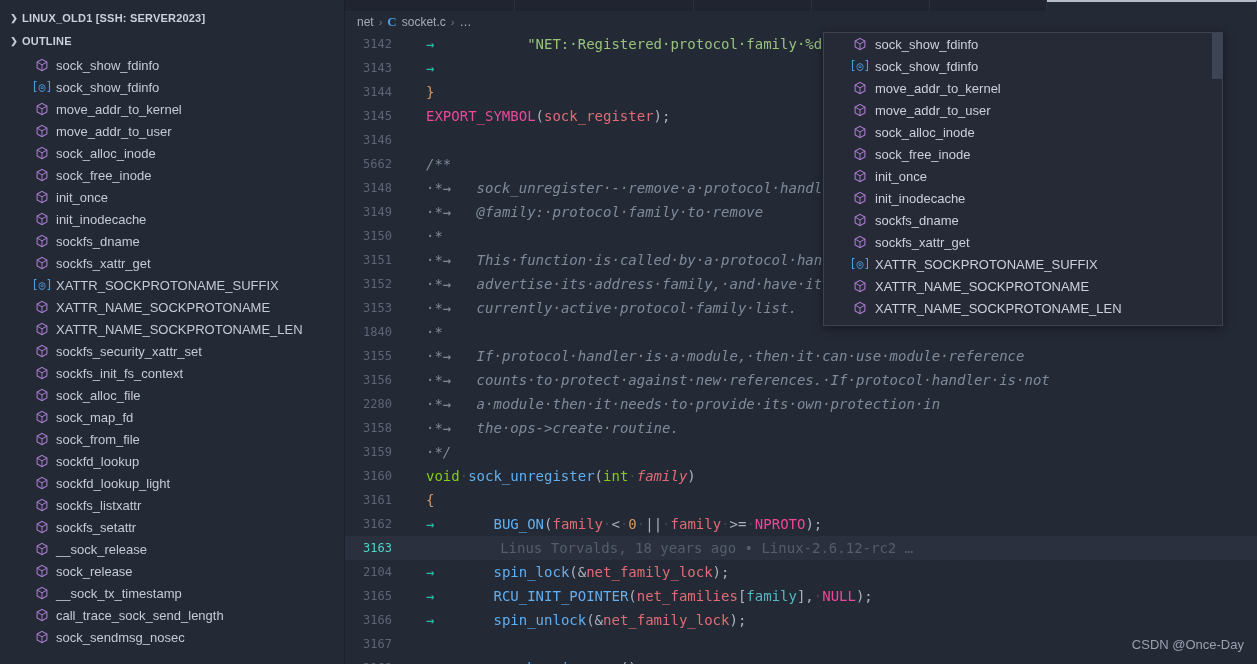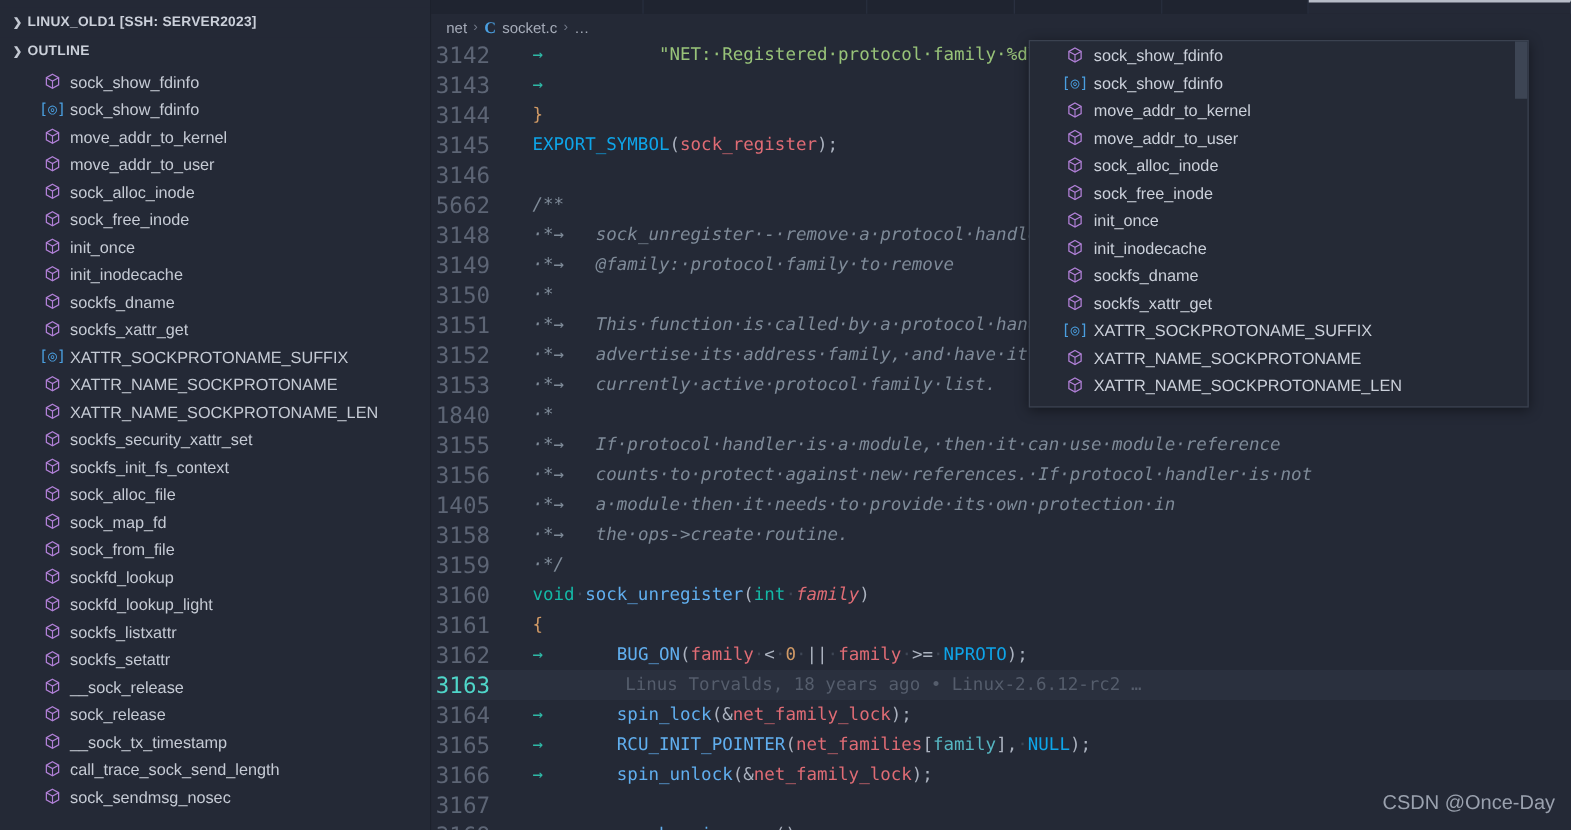--- a/index.html
+++ b/index.html
@@ -116,36 +116,36 @@
     position: relative;
     white-space: pre;
   }
   .code-row.cur { background: #2a303e; gap: 16px; }
   .lnum {
     width: 63px;
     flex: 0 0 63px;
     text-align: right;
     padding-right: 16px;
     color: #5d6575;
-    font-size: 18px;
+    font-size: 12px;
     user-select: none;
   }
   .code-row.cur .lnum { color: #4fd6c9; }
   .gutter-space { width: 18px; flex: 0 0 18px; position: relative; }
   .ind-guide {
     position: absolute;
     left: 4px; top: 0; bottom: 0;
     width: 1px;
     background: #8a6a3a;
   }
   .code-txt { flex: 1 1 auto; white-space: pre; }
 
   
-  .t-key      { color: #14b8a6; }
-  .t-key2     { color: #0ea5e9; }
+  .t-key      { color: #84cc16; }
+  .t-key2     { color: #ec4899; }
   .t-fn       { color: #61afef; }
   .t-str      { color: #98c379; }
   .t-var      { color: #e06c75; }
   .t-num      { color: #d19a66; }
   .t-punc     { color: #abb2bf; }
   .t-brace    { color: #d19a66; }
   .t-param    { color: #e06c75; font-style: italic; }
   .t-cyan     { color: #56b6c2; }
   .t-com      { color: #7f8b99; font-style: italic; }
   .t-ws       { color: #3e4654; }
@@ -183,21 +183,21 @@
     right: 0; top: 0;
     width: 10px; height: 46px;
     background: #3d4554;
   }
 
   
   #watermark {
     position: absolute;
     right: 13px; bottom: 12px;
     color: #9aa1ae;
-    font-size: 16px;
+    font-size: 13px;
     z-index: 60;
     font-family: "Liberation Sans", sans-serif;
   }
 </style>
 </head>
 <body>
 
 <div id="app">
 
   <aside id="sidebar">
@@ -482,28 +482,28 @@
         <div class="code-row"><span class="lnum">5662</span><span class="gutter-space"></span><span class="code-txt"><span class="t-com">/**</span></span></div>
         <div class="code-row"><span class="lnum">3148</span><span class="gutter-space"></span><span class="code-txt"><span class="t-com">·*→</span>   <span class="t-com">sock_unregister·-·remove·a·protocol·handler</span></span></div>
         <div class="code-row"><span class="lnum">3149</span><span class="gutter-space"></span><span class="code-txt"><span class="t-com">·*→</span>   <span class="t-com">@family:·protocol·family·to·remove</span></span></div>
         <div class="code-row"><span class="lnum">3150</span><span class="gutter-space"></span><span class="code-txt"><span class="t-com">·*</span></span></div>
         <div class="code-row"><span class="lnum">3151</span><span class="gutter-space"></span><span class="code-txt"><span class="t-com">·*→</span>   <span class="t-com">This·function·is·called·by·a·protocol·handler·that·wants·to</span></span></div>
         <div class="code-row"><span class="lnum">3152</span><span class="gutter-space"></span><span class="code-txt"><span class="t-com">·*→</span>   <span class="t-com">advertise·its·address·family,·and·have·it·unlinked·from·the</span></span></div>
         <div class="code-row"><span class="lnum">3153</span><span class="gutter-space"></span><span class="code-txt"><span class="t-com">·*→</span>   <span class="t-com">currently·active·protocol·family·list.</span></span></div>
         <div class="code-row"><span class="lnum">1840</span><span class="gutter-space"></span><span class="code-txt"><span class="t-com">·*</span></span></div>
         <div class="code-row"><span class="lnum">3155</span><span class="gutter-space"></span><span class="code-txt"><span class="t-com">·*→</span>   <span class="t-com">If·protocol·handler·is·a·module,·then·it·can·use·module·reference</span></span></div>
         <div class="code-row"><span class="lnum">3156</span><span class="gutter-space"></span><span class="code-txt"><span class="t-com">·*→</span>   <span class="t-com">counts·to·protect·against·new·references.·If·protocol·handler·is·not</span></span></div>
-        <div class="code-row"><span class="lnum">1405</span><span class="gutter-space"></span><span class="code-txt"><span class="t-com">·*→</span>   <span class="t-com">a·module·then·it·needs·to·provide·its·own·protection·in</span></span></div>
+        <div class="code-row"><span class="lnum">2280</span><span class="gutter-space"></span><span class="code-txt"><span class="t-com">·*→</span>   <span class="t-com">a·module·then·it·needs·to·provide·its·own·protection·in</span></span></div>
         <div class="code-row"><span class="lnum">3158</span><span class="gutter-space"></span><span class="code-txt"><span class="t-com">·*→</span>   <span class="t-com">the·ops-&gt;create·routine.</span></span></div>
         <div class="code-row"><span class="lnum">3159</span><span class="gutter-space"></span><span class="code-txt"><span class="t-com">·*/</span></span></div>
         <div class="code-row"><span class="lnum">3160</span><span class="gutter-space"></span><span class="code-txt"><span class="t-key">void</span><span class="t-ws">·</span><span class="t-fn">sock_unregister</span><span class="t-punc">(</span><span class="t-key">int</span><span class="t-ws">·</span><span class="t-param">family</span><span class="t-punc">)</span></span></div>
         <div class="code-row"><span class="lnum">3161</span><span class="gutter-space"></span><span class="code-txt"><span class="t-brace">{</span></span></div>
         <div class="code-row"><span class="lnum">3162</span><span class="gutter-space"><span class="ind-guide"></span></span><span class="code-txt"><span class="t-tab">→</span>       <span class="t-fn">BUG_ON</span><span class="t-punc">(</span><span class="t-var">family</span><span class="t-ws">·</span><span class="t-punc">&lt;</span><span class="t-ws">·</span><span class="t-num">0</span><span class="t-ws">·</span><span class="t-punc">||</span><span class="t-ws">·</span><span class="t-var">family</span><span class="t-ws">·</span><span class="t-punc">&gt;=</span><span class="t-ws">·</span><span class="t-key2">NPROTO</span><span class="t-punc">);</span></span></div>
         <div class="code-row cur"><span class="lnum">3163</span><span class="gutter-space"><span class="ind-guide"></span></span><span class="code-txt"><span class="t-blame">     Linus Torvalds, 18 years ago • Linux-2.6.12-rc2 …</span></span></div>
-        <div class="code-row"><span class="lnum">3164</span><span class="gutter-space"><span class="ind-guide"></span></span><span class="code-txt"><span class="t-tab">→</span>       <span class="t-fn">spin_lock</span><span class="t-punc">(&amp;</span><span class="t-var">net_family_lock</span><span class="t-punc">);</span></span></div>
+        <div class="code-row"><span class="lnum">2104</span><span class="gutter-space"><span class="ind-guide"></span></span><span class="code-txt"><span class="t-tab">→</span>       <span class="t-fn">spin_lock</span><span class="t-punc">(&amp;</span><span class="t-var">net_family_lock</span><span class="t-punc">);</span></span></div>
         <div class="code-row"><span class="lnum">3165</span><span class="gutter-space"><span class="ind-guide"></span></span><span class="code-txt"><span class="t-tab">→</span>       <span class="t-fn">RCU_INIT_POINTER</span><span class="t-punc">(</span><span class="t-var">net_families</span><span class="t-punc">[</span><span class="t-cyan">family</span><span class="t-punc">],</span><span class="t-ws">·</span><span class="t-key2">NULL</span><span class="t-punc">);</span></span></div>
         <div class="code-row"><span class="lnum">3166</span><span class="gutter-space"><span class="ind-guide"></span></span><span class="code-txt"><span class="t-tab">→</span>       <span class="t-fn">spin_unlock</span><span class="t-punc">(&amp;</span><span class="t-var">net_family_lock</span><span class="t-punc">);</span></span></div>
         <div class="code-row"><span class="lnum">3167</span><span class="gutter-space"><span class="ind-guide"></span></span><span class="code-txt"></span></div>
         <div class="code-row"><span class="lnum">3168</span><span class="gutter-space"><span class="ind-guide"></span></span><span class="code-txt"><span class="t-tab">→</span>       <span class="t-fn">synchronize_rcu</span><span class="t-punc">();</span></span></div>
       </div>
 
     <div id="suggest">
       <div id="suggest-list">
           <div class="sg-row">
             <span class="sg-icon">

